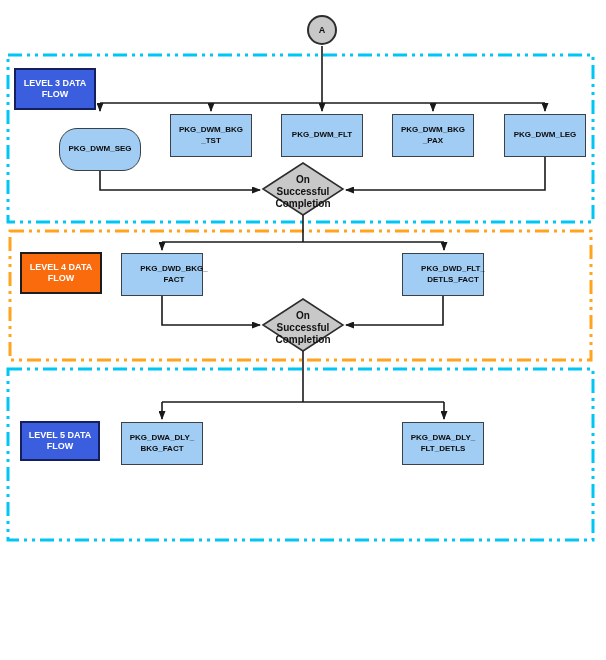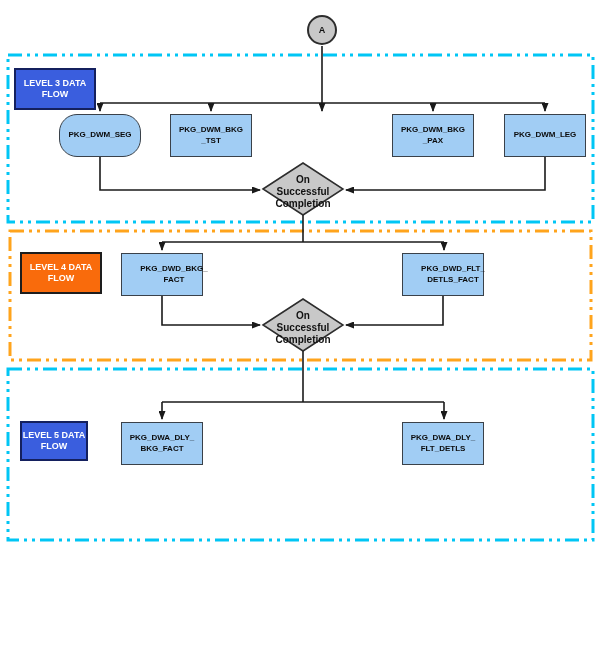--- a/index.html
+++ b/index.html
@@ -74,40 +74,41 @@
     </g>
 
     <polygon points="263,189 303,163 343,189 303,215" fill="#c8c8c8" stroke="#2d2d2d" stroke-width="1.5"></polygon>
     <polygon points="263,325 303,299 343,325 303,351" fill="#c8c8c8" stroke="#2d2d2d" stroke-width="1.5"></polygon>
   </svg>
 
   <div class="circle">A</div>
 
   <div class="node lvl lvl-blue" style="left:14px;top:68px;">LEVEL 3 DATA
 FLOW</div>
-  <div class="node pkg" style="left:59px;top:114px;border-radius:18px;">PKG_DWM_SEG</div>
+  <div class="node pkg" style="left:59px;top:128px;border-radius:18px;">PKG_DWM_SEG</div>
   <div class="node pkg" style="left:170px;top:114px;">PKG_DWM_BKG
 _TST</div>
+  <div class="node pkg" style="left:281px;top:114px;">PKG_DWM_FLT</div>
   <div class="node pkg" style="left:392px;top:114px;">PKG_DWM_BKG
 _PAX</div>
   <div class="node pkg" style="left:504px;top:114px;">PKG_DWM_LEG</div>
   <div class="decision-text" style="left:265px;top:174px;">On
 Successful
 Completion</div>
 
   <div class="node lvl lvl-orange" style="left:20px;top:252px;">LEVEL 4 DATA
 FLOW</div>
   <div class="node pkg" style="left:121px;top:253px;padding-left:24px;">PKG_DWD_BKG_
 FACT</div>
   <div class="node pkg" style="left:402px;top:253px;padding-left:20px;">PKG_DWD_FLT_
 DETLS_FACT</div>
   <div class="decision-text" style="left:265px;top:310px;">On
 Successful
 Completion</div>
 
-  <div class="node lvl lvl-blue" style="left:20px;top:421px;width:68px;height:40px;">LEVEL 5 DATA
+  <div class="node lvl lvl-blue" style="left:20px;top:421px;width:80px;height:40px;">LEVEL 5 DATA
 FLOW</div>
   <div class="node pkg" style="left:121px;top:422px;">PKG_DWA_DLY_
 BKG_FACT</div>
   <div class="node pkg" style="left:402px;top:422px;">PKG_DWA_DLY_
 FLT_DETLS</div>
 
 </div>
 
 </body></html>

